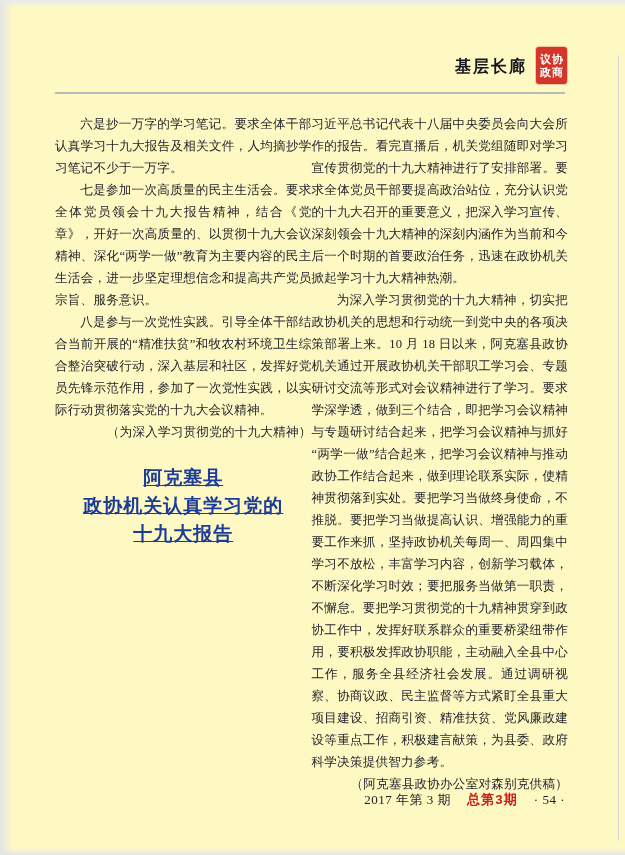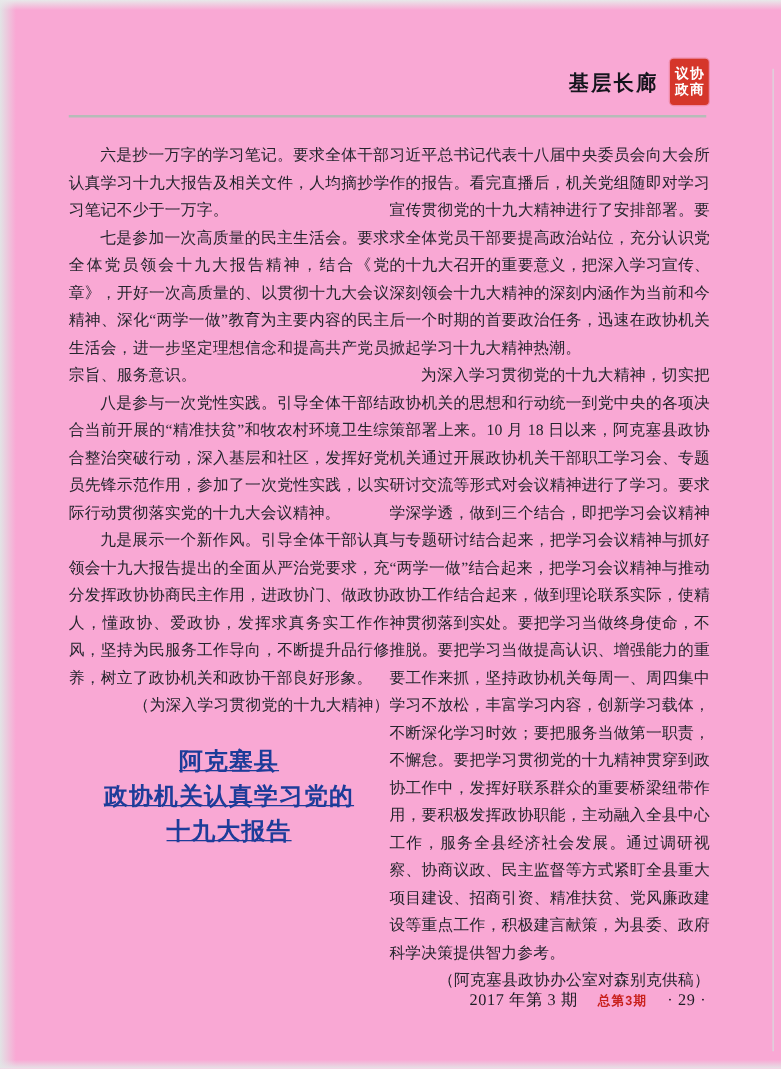--- a/index.html
+++ b/index.html
@@ -1,19 +1,19 @@
 <!DOCTYPE html>
 <html lang="zh"><head>
 <meta charset="utf-8">
 <style>
   html,body{margin:0;padding:0;background:#ffffff;}
   .page{
     position:relative;
     width:625px;height:855px;
-    background:#f9a8d4;
+    background:#fef9c3;
     overflow:hidden;
     font-family:"Liberation Serif","DejaVu Serif",serif;
     color:#25252e;
   }
   
   .edge-left{position:absolute;left:0;top:0;bottom:0;width:15px;
     background:linear-gradient(to right,#e2e3e5 0%,rgba(255,255,255,0) 85%);}
   .edge-top{position:absolute;left:0;top:0;right:0;height:9px;
     background:linear-gradient(to bottom,#e8e9ea 0%,rgba(255,255,255,0) 90%);}
   .edge-bottom{position:absolute;left:0;bottom:0;right:0;height:8px;
@@ -66,22 +66,22 @@
   }
   .article-title span{display:block;text-decoration:underline;}
 
   
   .footer{
     position:absolute;top:791px;right:60px;
     display:flex;align-items:baseline;gap:16px;
     font-size:13px;color:#1c1c24;letter-spacing:0.5px;
   }
   .footer .logo{
-    font-family:Liberation Sans, sans-serif;
-    font-weight:900;color:#c9201c;font-size:10px;letter-spacing:1px;
+    font-family:Liberation Mono, monospace;
+    font-weight:900;color:#c9201c;font-size:13px;letter-spacing:1px;
     transform:scaleY(1.05);
   }
 </style>
 </head>
 <body>
 
 <div class="page">
 
   <div class="edge-left"></div>
   <div class="edge-top"></div>
@@ -102,36 +102,35 @@
     </div>
   </div>
   <div class="header-rule"></div>
 
   <div class="columns">
 
     <div class="col">
       <p class="indent">六是抄一万字的学习笔记。要求全体干部认真学习十九大报告及相关文件，人均摘抄学习笔记不少于一万字。</p>
       <p class="indent">七是参加一次高质量的民主生活会。要求全体党员领会十九大报告精神，结合《党章》，开好一次高质量的、以贯彻十九大会议精神、深化“两学一做”教育为主要内容的民主生活会，进一步坚定理想信念和提高共产党员宗旨、服务意识。</p>
       <p class="indent">八是参与一次党性实践。引导全体干部结合当前开展的“精准扶贫”和牧农村环境卫生综合整治突破行动，深入基层和社区，发挥好党员先锋示范作用，参加了一次党性实践，以实际行动贯彻落实党的十九大会议精神。</p>
-      <p class="indent">九是展示一个新作风。引导全体干部认真领会十九大报告提出的全面从严治党要求，充分发挥政协协商民主作用，进政协门、做政协人，懂政协、爱政协，发挥求真务实工作作风，坚持为民服务工作导向，不断提升品行修养，树立了政协机关和政协干部良好形象。</p>
       <p class="byline">（为深入学习贯彻党的十九大精神）</p>
       <h2 class="article-title">
         <span>阿克塞县</span>
         <span>政协机关认真学习党的</span>
         <span>十九大报告</span>
       </h2>
     </div>
 
     <div class="col">
       <p>习近平总书记代表十八届中央委员会向大会所作的报告。看完直播后，机关党组随即对学习宣传贯彻党的十九大精神进行了安排部署。要求全体党员干部要提高政治站位，充分认识党的十九大召开的重要意义，把深入学习宣传、深刻领会十九大精神的深刻内涵作为当前和今后一个时期的首要政治任务，迅速在政协机关掀起学习十九大精神热潮。</p>
       <p class="indent">为深入学习贯彻党的十九大精神，切实把政协机关的思想和行动统一到党中央的各项决策部署上来。10 月 18 日以来，阿克塞县政协机关通过开展政协机关干部职工学习会、专题研讨交流等形式对会议精神进行了学习。要求学深学透，做到三个结合，即把学习会议精神与专题研讨结合起来，把学习会议精神与抓好“两学一做”结合起来，把学习会议精神与推动政协工作结合起来，做到理论联系实际，使精神贯彻落到实处。要把学习当做终身使命，不推脱。要把学习当做提高认识、增强能力的重要工作来抓，坚持政协机关每周一、周四集中学习不放松，丰富学习内容，创新学习载体，不断深化学习时效；要把服务当做第一职责，不懈怠。要把学习贯彻党的十九精神贯穿到政协工作中，发挥好联系群众的重要桥梁纽带作用，要积极发挥政协职能，主动融入全县中心工作，服务全县经济社会发展。通过调研视察、协商议政、民主监督等方式紧盯全县重大项目建设、招商引资、精准扶贫、党风廉政建设等重点工作，积极建言献策，为县委、政府科学决策提供智力参考。</p>
       <p class="byline">（阿克塞县政协办公室对森别克供稿）</p>
     </div>
 
   </div>
 
   <div class="footer">
     <span>2017 年第 3 期</span>
     <span class="logo">总第3期</span>
-    <span>· 29 ·</span>
+    <span>· 54 ·</span>
   </div>
 
 </div>
 
 </body></html>

